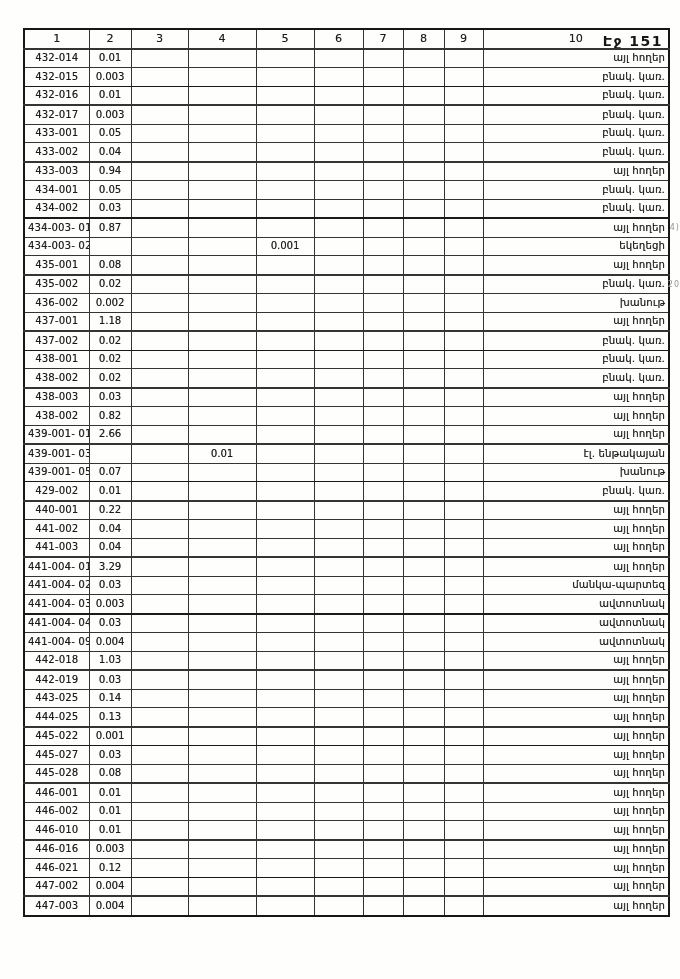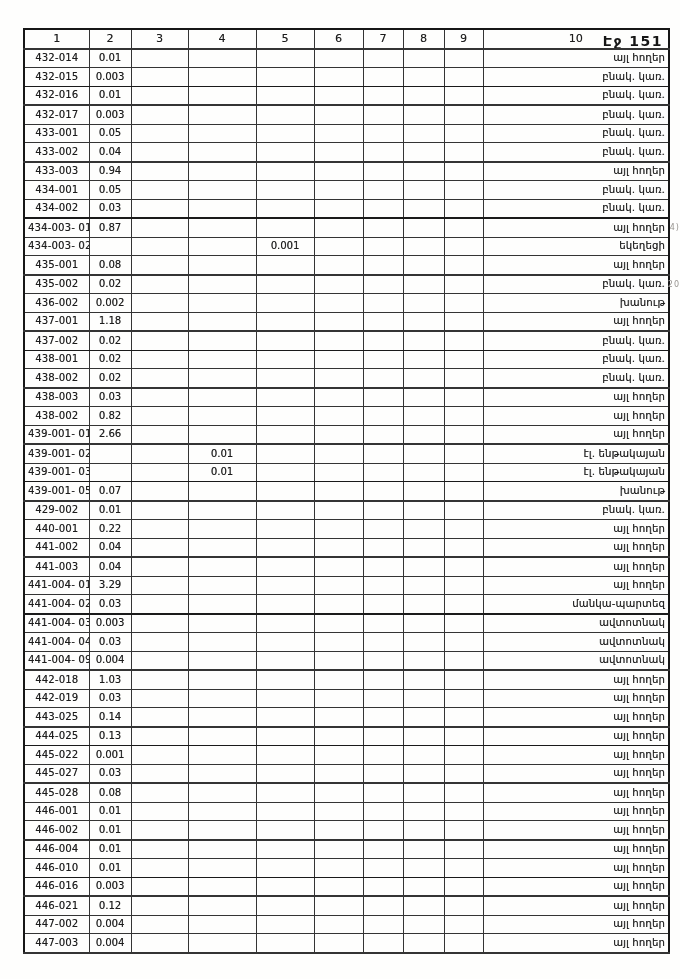--- a/index.html
+++ b/index.html
@@ -344,32 +344,20 @@
           <td class="c-num"></td>
           <td class="c-num"></td>
           <td class="c-num"></td>
           <td class="c-num"></td>
           <td class="c-num"></td>
           <td class="c-num"></td>
           <td class="c-num"></td>
           <td class="c-use">այլ հողեր</td>
         </tr>
         <tr>
-          <td class="c-code">439-001- 02</td>
-          <td class="c-num"></td>
-          <td class="c-num"></td>
-          <td class="c-num">0.01</td>
-          <td class="c-num"></td>
-          <td class="c-num"></td>
-          <td class="c-num"></td>
-          <td class="c-num"></td>
-          <td class="c-num"></td>
-          <td class="c-use">էլ. ենթակայան</td>
-        </tr>
-        <tr>
           <td class="c-code">439-001- 03</td>
           <td class="c-num"></td>
           <td class="c-num"></td>
           <td class="c-num">0.01</td>
           <td class="c-num"></td>
           <td class="c-num"></td>
           <td class="c-num"></td>
           <td class="c-num"></td>
           <td class="c-num"></td>
           <td class="c-use">էլ. ենթակայան</td>
@@ -585,32 +573,20 @@
           <td class="c-num"></td>
           <td class="c-num"></td>
           <td class="c-num"></td>
           <td class="c-num"></td>
           <td class="c-num"></td>
           <td class="c-num"></td>
           <td class="c-use">այլ հողեր</td>
         </tr>
         <tr>
           <td class="c-code">446-002</td>
-          <td class="c-num">0.01</td>
-          <td class="c-num"></td>
-          <td class="c-num"></td>
-          <td class="c-num"></td>
-          <td class="c-num"></td>
-          <td class="c-num"></td>
-          <td class="c-num"></td>
-          <td class="c-num"></td>
-          <td class="c-use">այլ հողեր</td>
-        </tr>
-        <tr>
-          <td class="c-code">446-004</td>
           <td class="c-num">0.01</td>
           <td class="c-num"></td>
           <td class="c-num"></td>
           <td class="c-num"></td>
           <td class="c-num"></td>
           <td class="c-num"></td>
           <td class="c-num"></td>
           <td class="c-num"></td>
           <td class="c-use">այլ հողեր</td>
         </tr>

